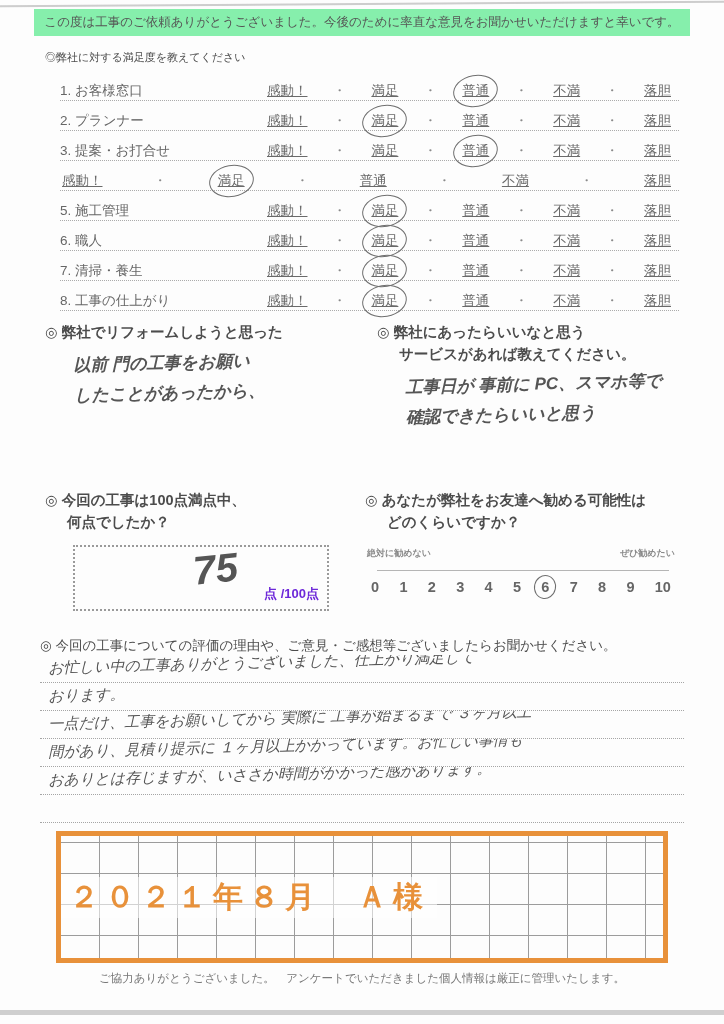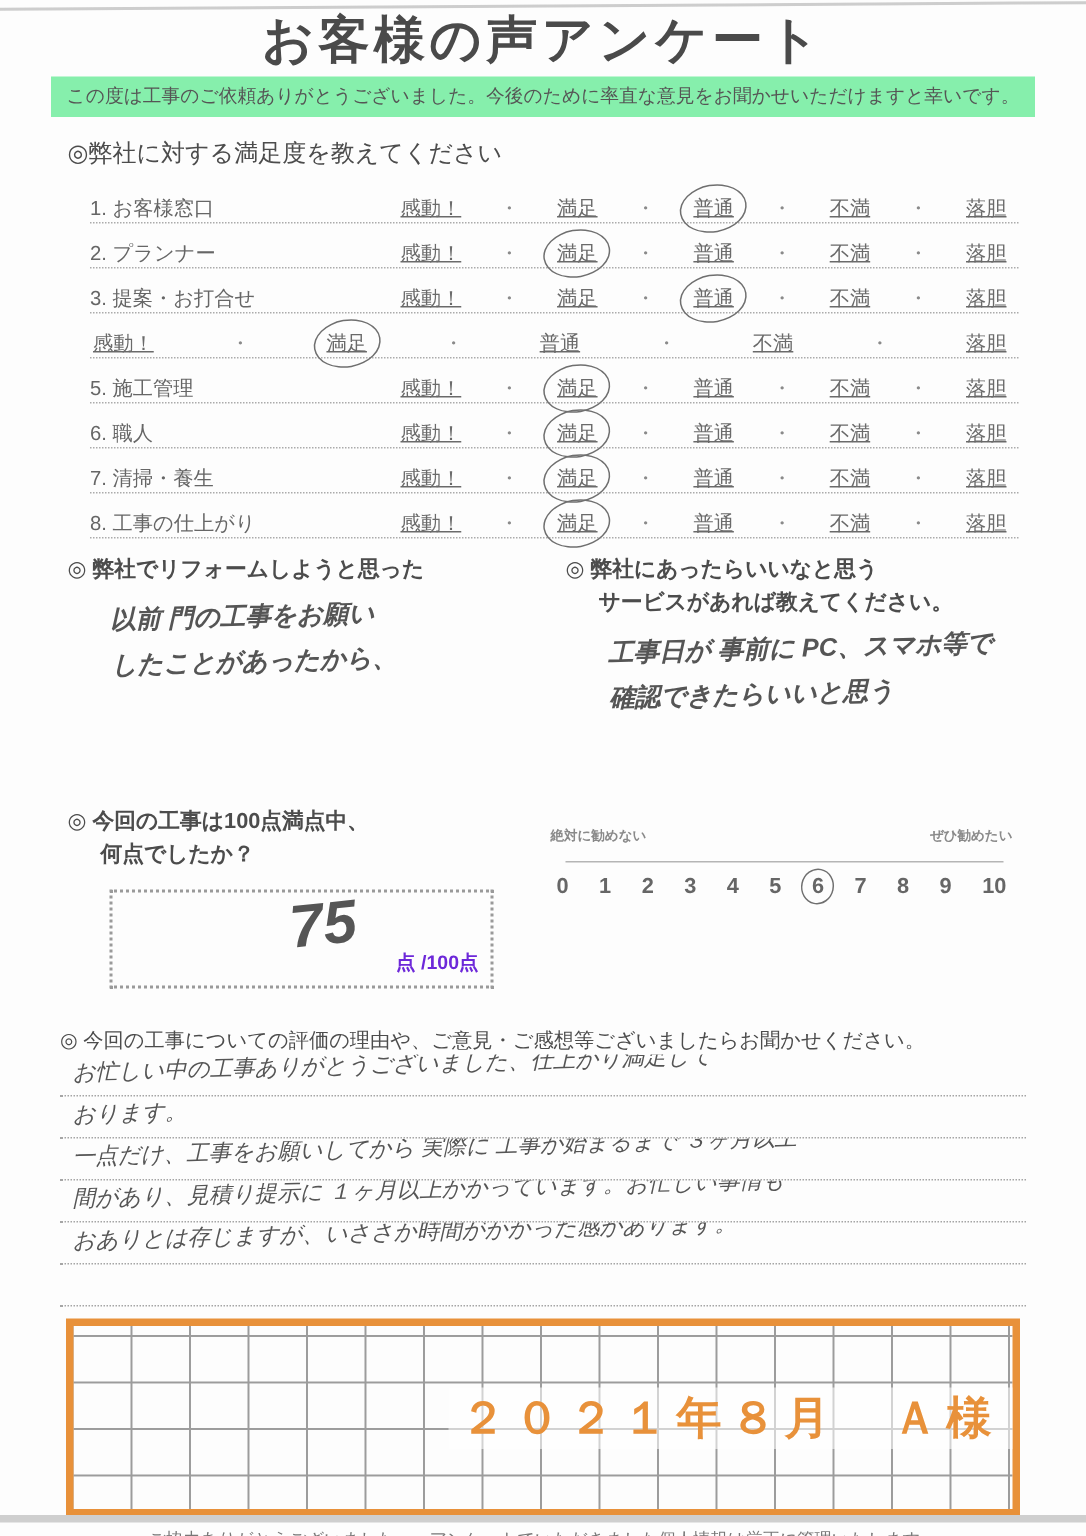--- a/index.html
+++ b/index.html
@@ -5,21 +5,21 @@
   html,body{margin:0;padding:0;}
   body{
     width:724px;height:1024px;background:#fdfdfd;overflow:hidden;position:relative;
     font-family:"Liberation Sans","DejaVu Sans",sans-serif;color:#555;
   }
   .scan-edge-top{position:absolute;top:3px;left:-10px;width:744px;height:2px;background:#b8b8b8;transform:rotate(-0.35deg);opacity:.7;}
   .scan-bar-bottom{position:absolute;bottom:9px;left:0;width:724px;height:5px;background:#cfcfcf;}
   .page{padding-top:6px;}
   .title{margin:0;text-align:center;font-size:34px;line-height:42px;font-weight:bold;color:#4a4a4a;letter-spacing:3px;}
   .banner{margin:3px 34px 0;background:#86efac;color:#555;font-size:12.5px;text-align:center;padding:5px 2px;}
-  .sec-heading{margin:14px 0 0 45px;font-size:16px;color:#4c4c4c;}
+  .sec-heading{margin:14px 0 0 45px;font-size:11px;color:#4c4c4c;font-family:Liberation Serif, serif;}
   
   .sat-table{margin:6px 45px 0 60px;}
   .srow{display:flex;align-items:flex-end;height:29px;border-bottom:1px dotted #ababab;}
   .slabel{width:205px;font-size:13.5px;color:#666;}
   .opts{flex:1;display:flex;justify-content:space-between;align-items:center;font-size:13.5px;color:#6a6a6a;padding-right:6px;}
   .opt{position:relative;padding:0 2px;text-decoration:underline;}
   .dot{color:#8a8a8a;}
   .circled::before{content:"";position:absolute;top:-7px;bottom:-7px;left:-7px;right:-7px;border:1.5px solid #6f6f6f;border-radius:50%;transform:rotate(-10deg);}
   
   .qrow{display:flex;margin:10px 45px 0 45px;}
@@ -41,35 +41,34 @@
   .scale-line{border:0;border-top:1px solid #b5b5b5;margin:10px 6px 8px 10px;}
   .scale-numbers{display:flex;justify-content:space-between;font-size:14.5px;color:#666;padding:0 2px;}
   .num{position:relative;padding:0 2px;}
   .num.circled::before{top:-4px;bottom:-4px;left:-5px;right:-5px;transform:rotate(12deg);}
   
   .comment{margin:8px 40px 0 40px;}
   .comment-heading{font-size:13.5px;color:#4c4c4c;}
   .cline{height:27px;border-bottom:1px dotted #a5a5a5;font-size:15px;line-height:26px;overflow:hidden;}
   .cline .hand{display:inline-block;margin-left:8px;white-space:nowrap;}
   
-  .stamp{margin:8px 44px 0;height:122px;border:5px solid #E8913A;
+  .stamp{margin:8px 56px 0;height:122px;border:5px solid #E8913A;
     background-image:linear-gradient(#9c9c9c 1px,transparent 1px),linear-gradient(90deg,#9c9c9c 1px,transparent 1px);
     background-size:39px 31px;background-position:-1px 6px;
-    display:flex;align-items:center;justify-content:flex-end;font-family:Liberation Serif, serif;}
+    display:flex;align-items:center;justify-content:flex-start;font-family:Liberation Serif, serif;}
   .stamp-text{font-size:30px;color:#E8913A;font-weight:bold;letter-spacing:6px;background:rgba(255,255,255,.55);padding:0 8px;}
   .footer{margin-top:8px;text-align:center;font-size:11.5px;color:#777;}
 </style>
 </head>
 <body>
 
 <div class="scan-edge-top"></div>
 
 <div class="page">
 
-  <h1 class="title">お客様の声アンケート</h1>
   <div class="banner">この度は工事のご依頼ありがとうございました。今後のために率直な意見をお聞かせいただけますと幸いです。</div>
 
   <div class="sec-heading">◎弊社に対する満足度を教えてください</div>
 
   <div class="sat-table">
 
     <div class="srow">
       <span class="slabel">1. お客様窓口</span>
       <span class="opts">
         <span class="opt">感動！</span>
@@ -217,20 +216,24 @@
       <div class="qhead">
         <span>◎ 今回の工事は100点満点中、</span>
         <span class="l2">何点でしたか？</span>
       </div>
       <div class="score-box">
         <span class="score-value hand">75</span>
         <span class="score-unit">点 /100点</span>
       </div>
     </div>
     <div class="qcol">
+      <div class="qhead">
+        <span>◎ あなたが弊社をお友達へ勧める可能性は</span>
+        <span class="l2">どのくらいですか？</span>
+      </div>
       <div class="scale">
         <div class="scale-labels">
           <span>絶対に勧めない</span>
           <span>ぜひ勧めたい</span>
         </div>
         <hr class="scale-line">
         <div class="scale-numbers">
           <span class="num">0</span>
           <span class="num">1</span>
           <span class="num">2</span>

